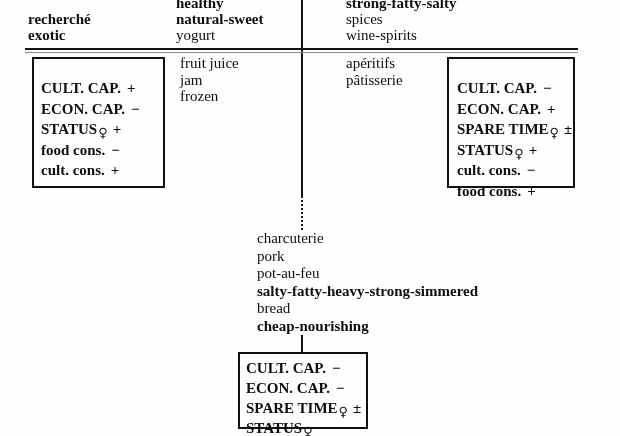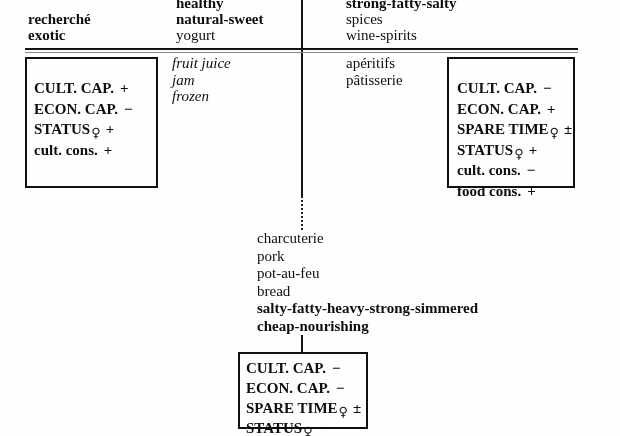--- a/index.html
+++ b/index.html
@@ -14,21 +14,21 @@
   .mid .tline{line-height:16.5px;}
   .list .tline{line-height:17.6px;}
   
   .vsolid{position:absolute;left:301px;top:0;width:2px;height:196px;background:#141414;}
   .vdot{position:absolute;left:301px;top:196px;width:0;height:34px;border-left:2px dotted #1c1c1c;}
   .hline{position:absolute;left:25px;top:48px;width:553px;height:2px;background:#141414;}
   .hecho{position:absolute;left:25px;top:52px;width:553px;height:1px;background:#8a8a8a;}
   .vconn{position:absolute;left:301px;top:335px;width:2px;height:17px;background:#141414;}
   
   .box{position:absolute;border:2px solid #101010;box-sizing:border-box;background:#fefefe;}
-  .box-left{left:25px;top:57px;width:133px;height:131px;padding:21px 2px 0 7px;}
+  .box-left{left:32px;top:57px;width:133px;height:131px;padding:21px 2px 0 7px;}
   .box-right{left:447px;top:57px;width:128px;height:131px;padding:21px 2px 0 8px;}
   .box-bottom{left:238px;top:352px;width:130px;height:77px;padding:6px 2px 0 6px;}
   .brow{font-size:15px;font-weight:700;line-height:16.5px;white-space:nowrap;}
   .box-bottom .brow{line-height:17px;}
   .venus{font-family:"DejaVu Sans",sans-serif;font-size:13px;vertical-align:-3px;margin-left:1px;font-weight:700;}
   .sgn{margin-left:5px;}
 </style>
 </head>
 <body>
 
@@ -50,53 +50,54 @@
     <div class="tline b">natural-sweet</div>
     <div class="tline">yogurt</div>
   </div>
 
   <div class="tblock" style="left:346px;top:-5px;">
     <div class="tline b">strong-fatty-salty</div>
     <div class="tline">spices</div>
     <div class="tline">wine-spirits</div>
   </div>
 
-  <div class="tblock mid" style="left:172px;top:55px;font-style:italic;">
+  <div class="tblock mid" style="left:180px;top:55px;">
     <div class="tline">fruit juice</div>
     <div class="tline">jam</div>
     <div class="tline">frozen</div>
   </div>
 
   <div class="tblock mid" style="left:346px;top:55px;">
     <div class="tline">apéritifs</div>
     <div class="tline">pâtisserie</div>
   </div>
 
   <div class="box box-left">
     <div class="brow"><span>CULT. CAP.</span><span class="venus"></span><span class="sgn">+</span></div>
     <div class="brow"><span>ECON. CAP.</span><span class="venus"></span><span class="sgn">−</span></div>
     <div class="brow"><span>STATUS</span><span class="venus">♀</span><span class="sgn">+</span></div>
+    <div class="brow"><span>food cons.</span><span class="venus"></span><span class="sgn">−</span></div>
     <div class="brow"><span>cult. cons.</span><span class="venus"></span><span class="sgn">+</span></div>
   </div>
 
   <div class="box box-right">
     <div class="brow"><span>CULT. CAP.</span><span class="venus"></span><span class="sgn">−</span></div>
     <div class="brow"><span>ECON. CAP.</span><span class="venus"></span><span class="sgn">+</span></div>
     <div class="brow"><span>SPARE TIME</span><span class="venus">♀</span><span class="sgn">±</span></div>
     <div class="brow"><span>STATUS</span><span class="venus">♀</span><span class="sgn">+</span></div>
     <div class="brow"><span>cult. cons.</span><span class="venus"></span><span class="sgn">−</span></div>
     <div class="brow"><span>food cons.</span><span class="venus"></span><span class="sgn">+</span></div>
   </div>
 
   <div class="tblock list" style="left:257px;top:230px;">
     <div class="tline">charcuterie</div>
     <div class="tline">pork</div>
     <div class="tline">pot-au-feu</div>
+    <div class="tline b">salty-fatty-heavy-strong-simmered</div>
     <div class="tline">bread</div>
-    <div class="tline b">salty-fatty-heavy-strong-simmered</div>
     <div class="tline b">cheap-nourishing</div>
   </div>
 
   <div class="box box-bottom">
     <div class="brow"><span>CULT. CAP.</span><span class="venus"></span><span class="sgn">−</span></div>
     <div class="brow"><span>ECON. CAP.</span><span class="venus"></span><span class="sgn">−</span></div>
     <div class="brow"><span>SPARE TIME</span><span class="venus">♀</span><span class="sgn">±</span></div>
     <div class="brow"><span>STATUS</span><span class="venus">♀</span><span class="sgn">−</span></div>
   </div>
 

